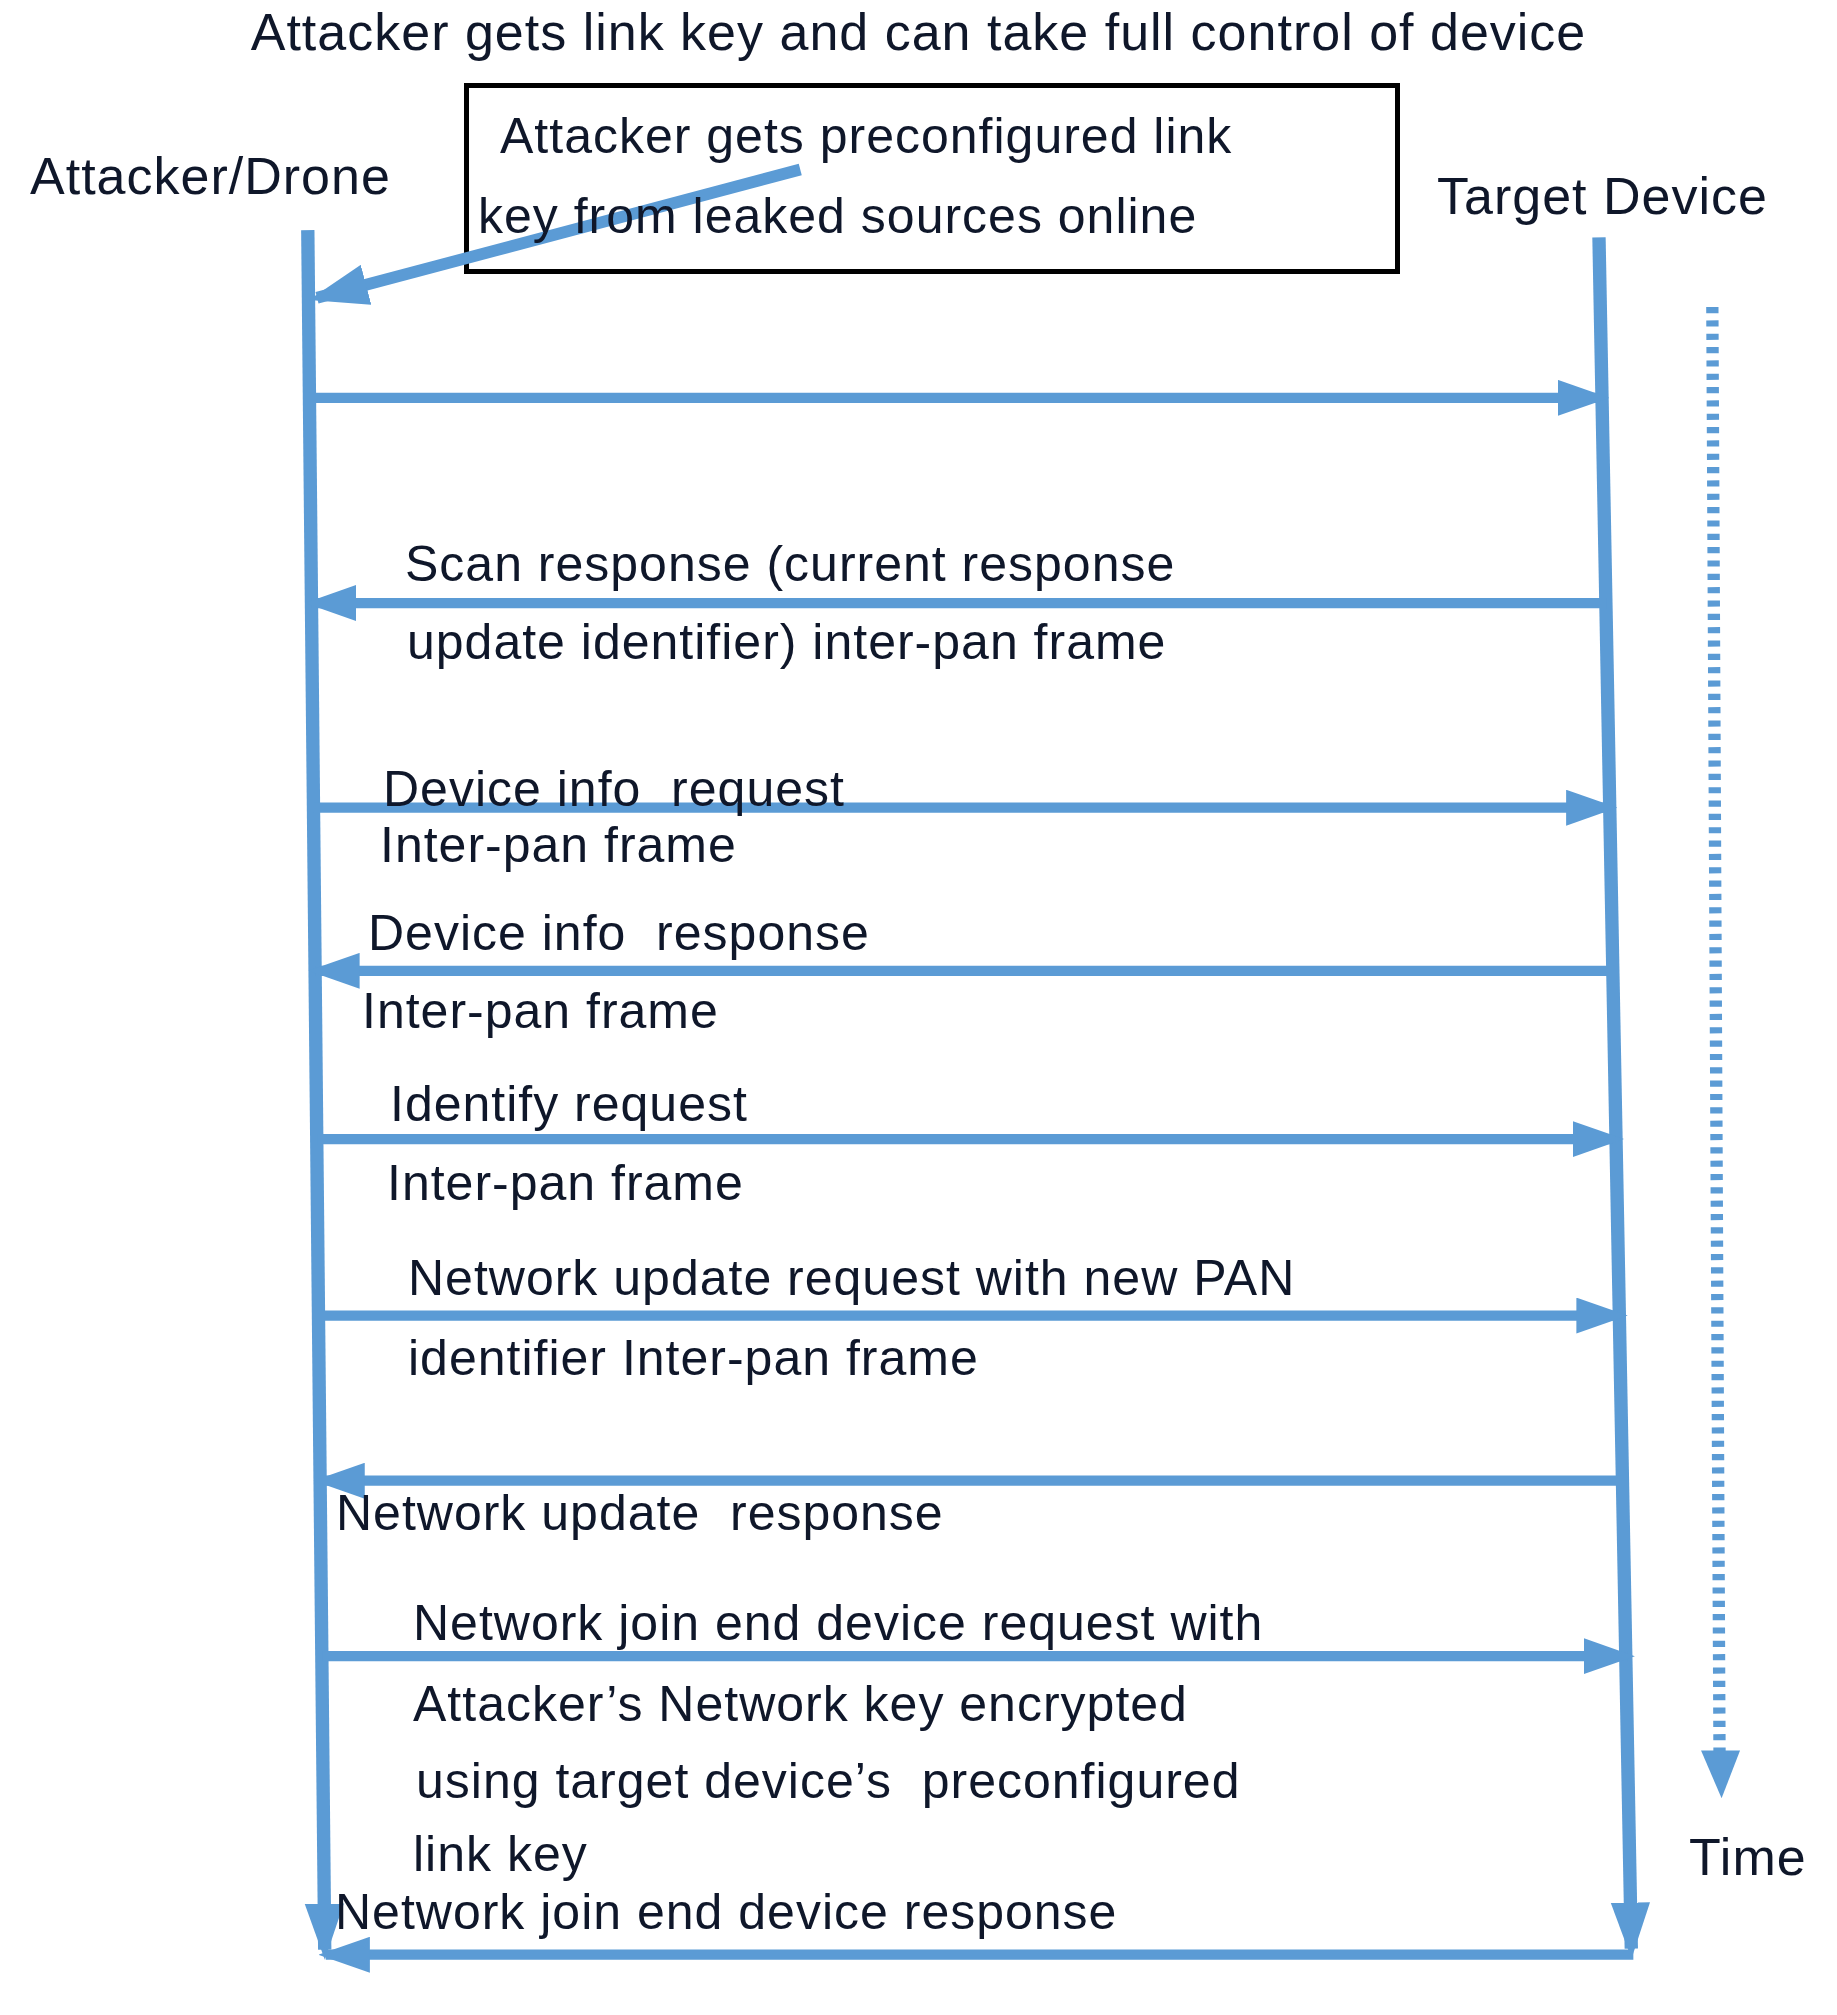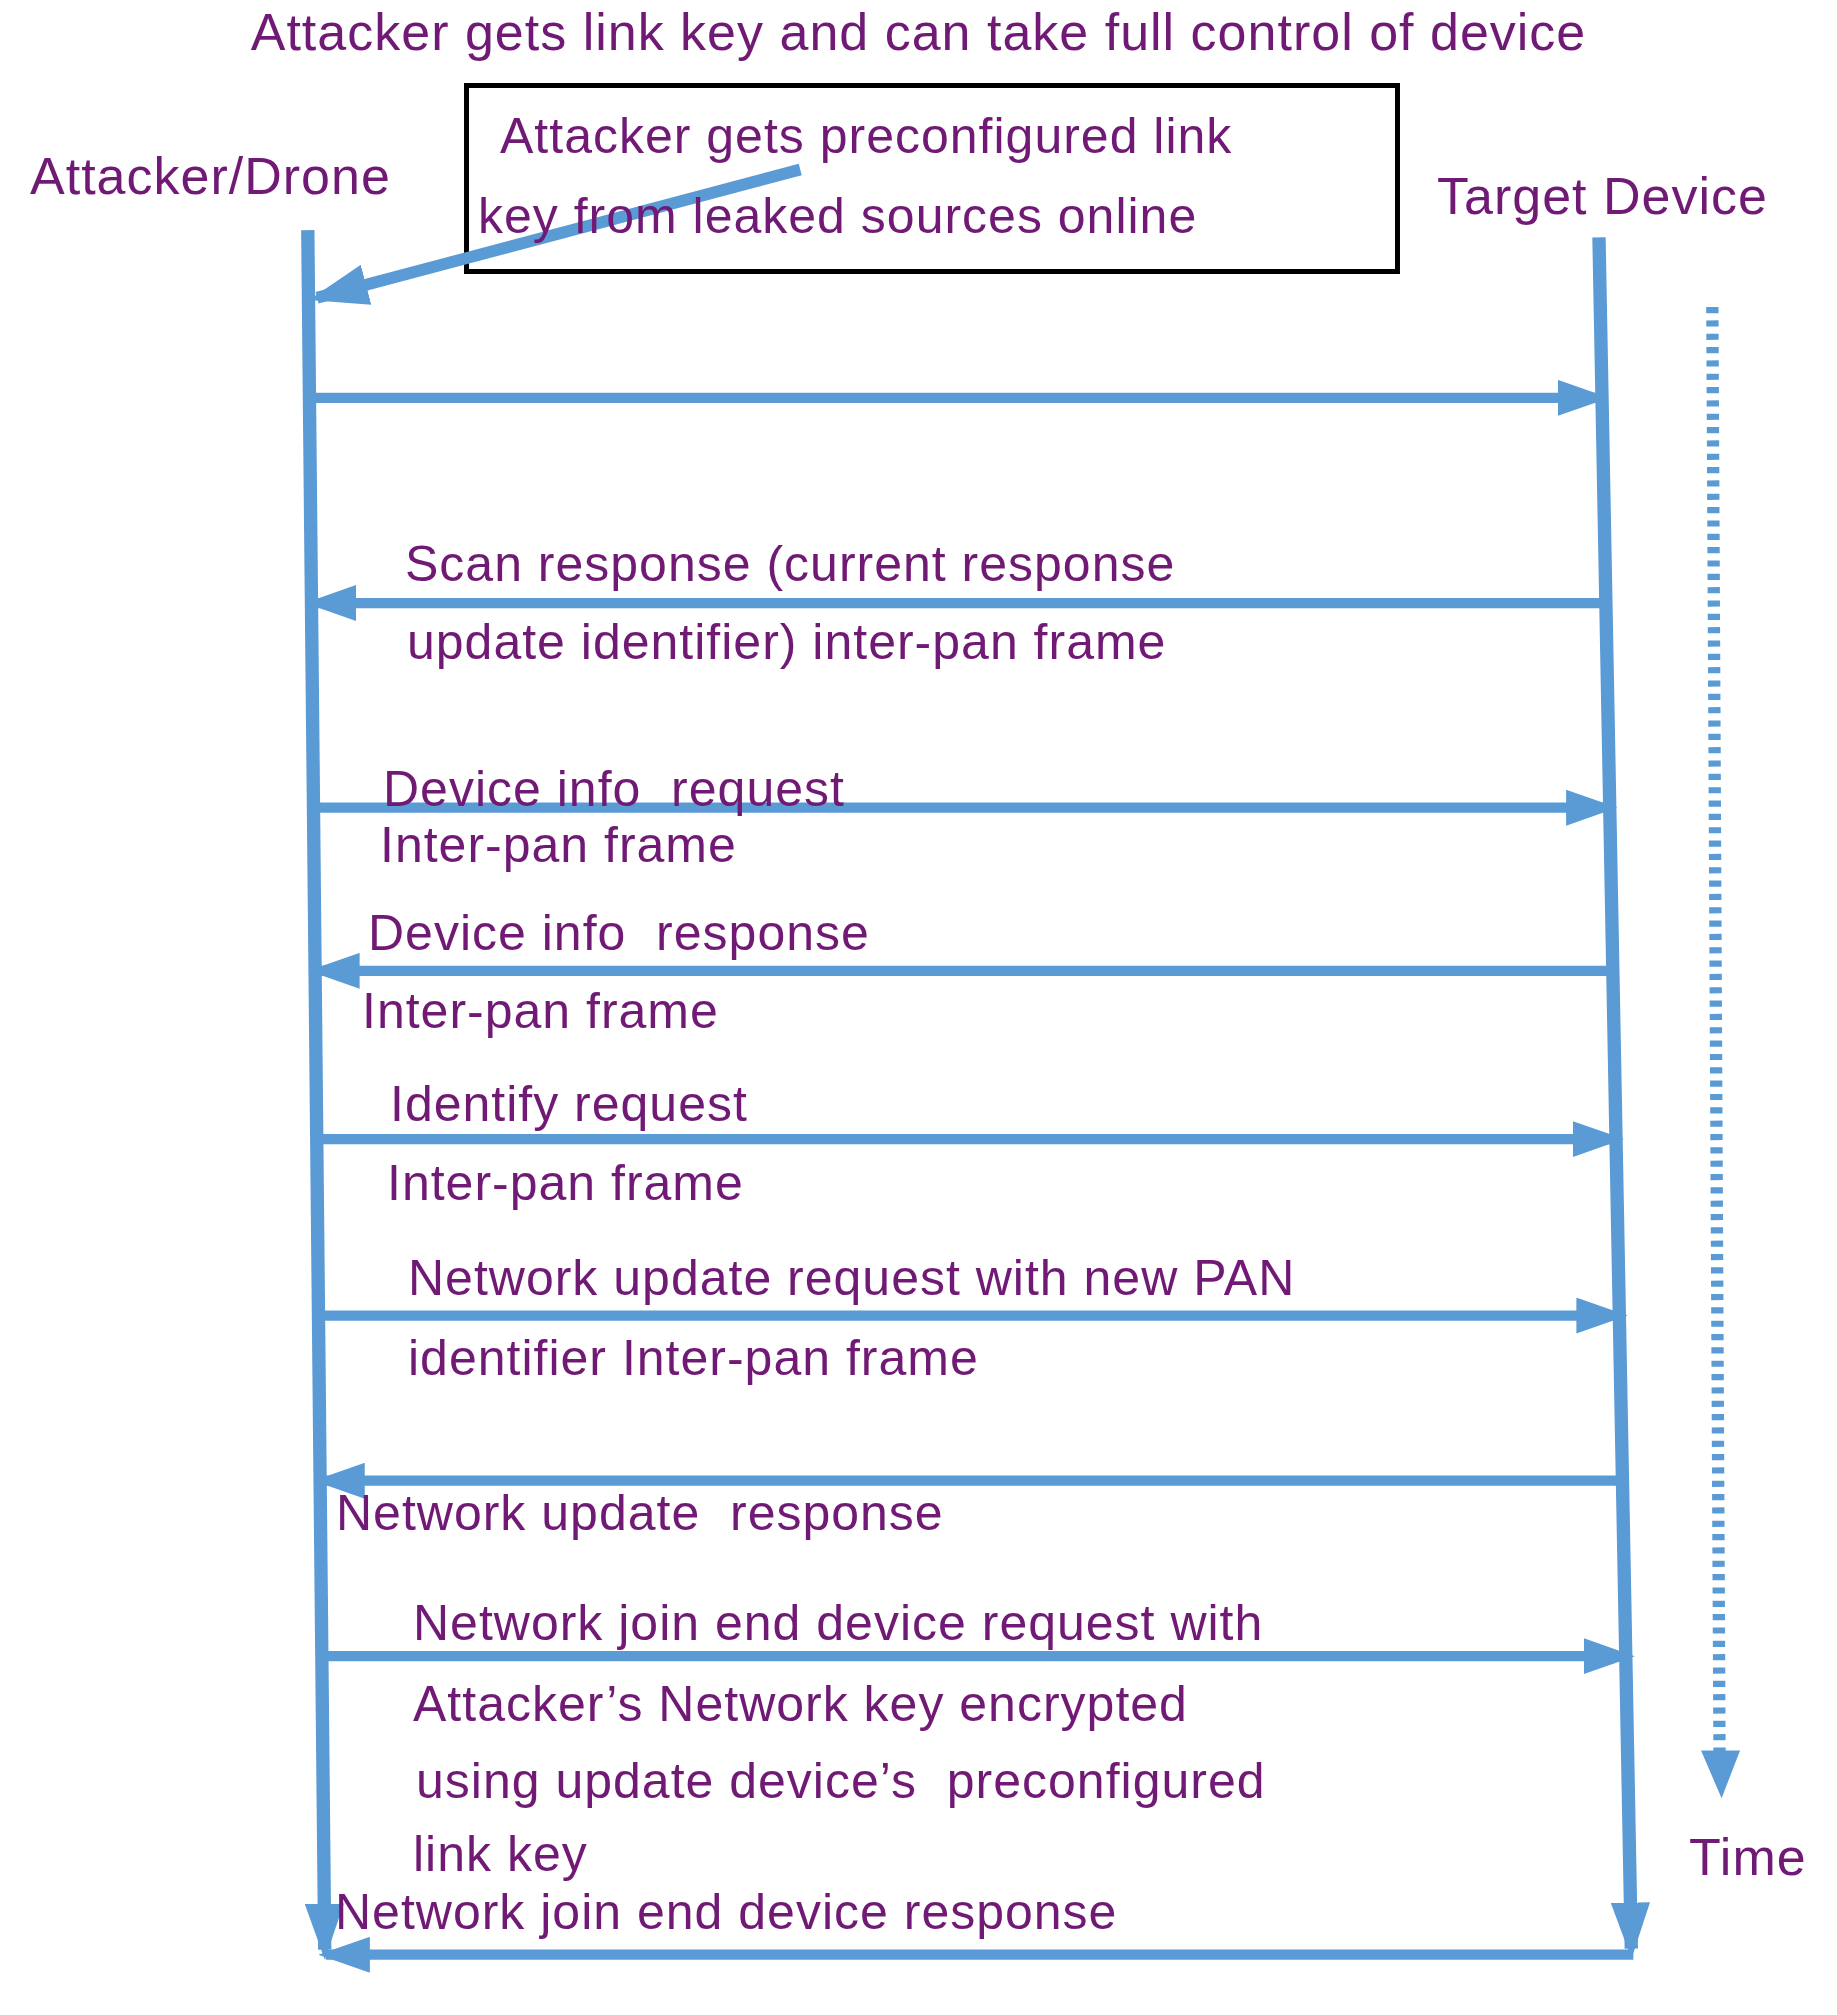--- a/index.html
+++ b/index.html
@@ -10,21 +10,21 @@
     font-family:"Liberation Sans", sans-serif;
     color:#111111;
     overflow:hidden;
   }
   .txt {
     position:absolute;
     font-size:50px;
     line-height:1;
     letter-spacing:1px;
     white-space:pre;
-    color:#701a75;
+    color:#0f172a;
     z-index:3;
   }
   .title {
     left:0; top:6.2px; width:100%;
     text-align:center;
     font-size:52px;
   }
   .actor { font-size:52px; }
   .note-box {
     position:absolute;
@@ -65,21 +65,21 @@
   <div class="txt" style="left:336px;  top:1488px;">Network update  response</div>
   <div class="txt" style="left:413px;  top:1598px;">Network join end device request with</div>
   <div class="txt" style="left:335px;  top:1887px;">Network join end device response</div>
 
   <div class="txt" style="left:407px;  top:617px;">update identifier) inter-pan frame</div>
   <div class="txt" style="left:380px;  top:820px;">Inter-pan frame</div>
   <div class="txt" style="left:362px;  top:986px;">Inter-pan frame</div>
   <div class="txt" style="left:387px;  top:1158px;">Inter-pan frame</div>
   <div class="txt" style="left:408px;  top:1333px;">identifier Inter-pan frame</div>
   <div class="txt" style="left:413px;  top:1679px;">Attacker’s Network key encrypted</div>
-  <div class="txt" style="left:416px;  top:1756px;">using update device’s  preconfigured</div>
+  <div class="txt" style="left:416px;  top:1756px;">using target device’s  preconfigured</div>
   <div class="txt" style="left:413px;  top:1829px;">link key</div>
 
   <svg class="svg-layer" viewBox="0 0 3581 3927">
     <defs>
       <marker id="ah" viewBox="0 0 10 7" refX="8.6" refY="3.5" markerWidth="5" markerHeight="3.5" orient="auto" markerUnits="strokeWidth">
         <path d="M0,0 L10,3.5 L0,7 Z" fill="#5B9BD5"></path>
       </marker>
       <marker id="ahBig" viewBox="0 0 10 7" refX="8.2" refY="3.5" markerWidth="4.2" markerHeight="3.2" orient="auto" markerUnits="strokeWidth">
         <path d="M0,0 L10,3.5 L0,7 Z" fill="#5B9BD5"></path>
       </marker>

